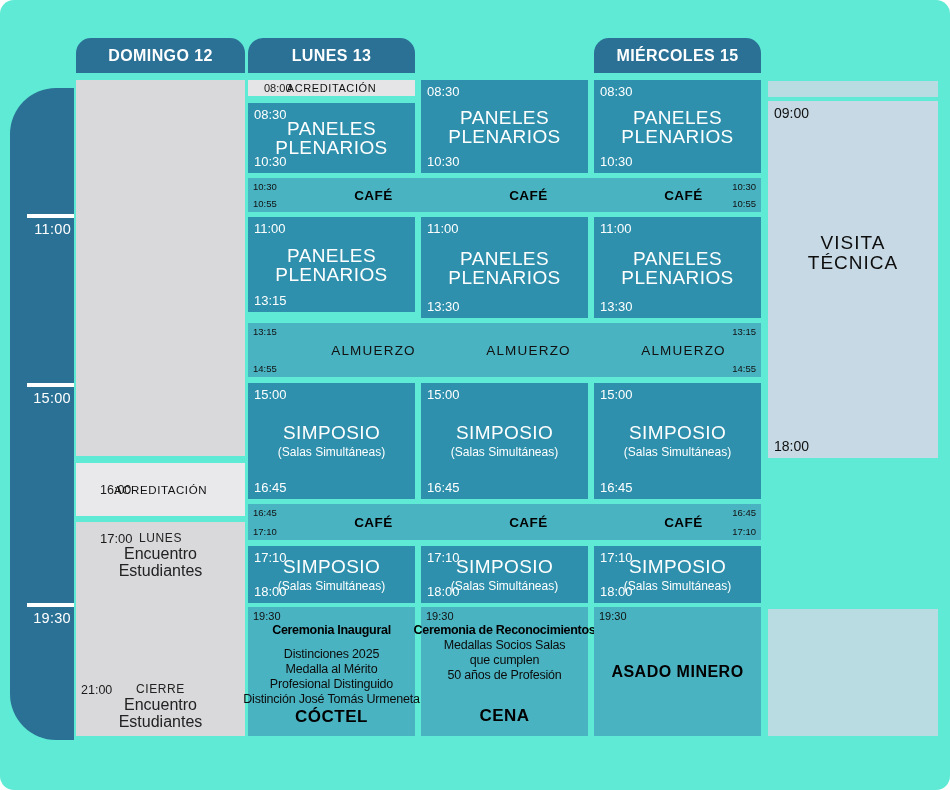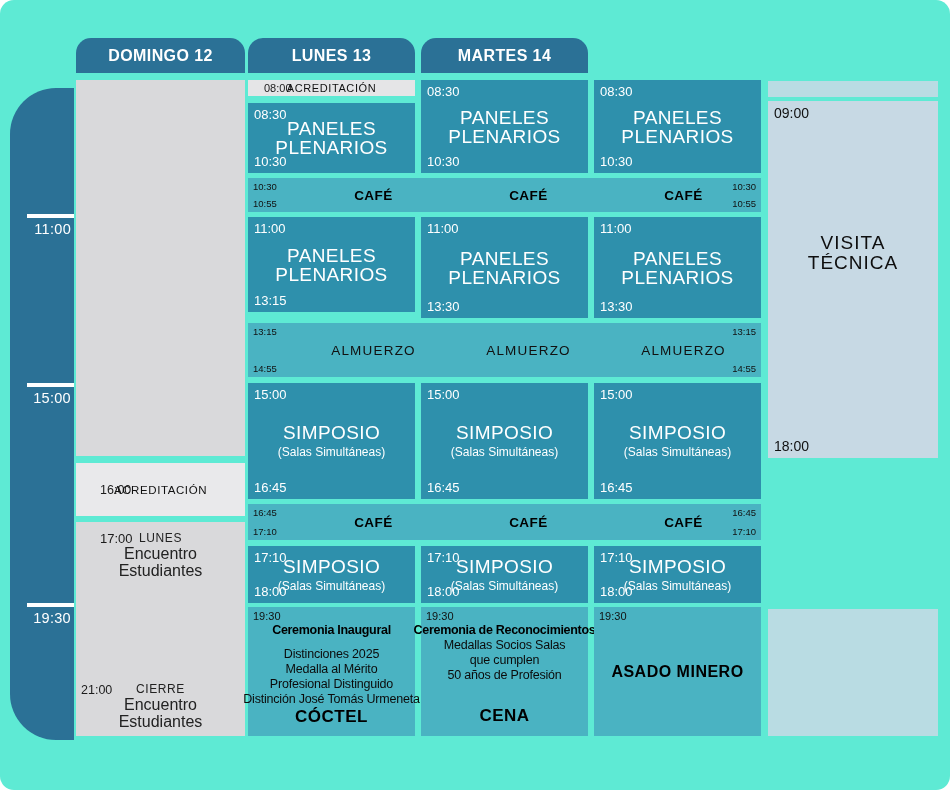--- a/index.html
+++ b/index.html
@@ -71,21 +71,21 @@
   .cells>div{flex:1;display:flex;align-items:center;justify-content:center;}
   .cafe .cells>div{font-weight:bold;font-size:13.5px;color:#000;letter-spacing:.5px;}
   .alm .cells>div{font-size:13.5px;color:#111;letter-spacing:1.2px;}
 </style>
 </head>
 <body>
 
 <div id="board">
   <div class="tab" style="left:76px;width:169px;">DOMINGO 12</div>
   <div class="tab" style="left:248px;width:167px;">LUNES 13</div>
-  <div class="tab" style="left:421px;width:167px;">MARTES 14</div>
+  <div class="tab" style="left:594px;width:167px;">MIÉRCOLES 15</div>
 
   <div class="rail">
     <div class="tick" style="top:126px;">
       <div class="bar"></div>
       <div class="tlabel">11:00</div>
     </div>
     <div class="tick" style="top:295px;">
       <div class="bar"></div>
       <div class="tlabel">15:00</div>
     </div>

